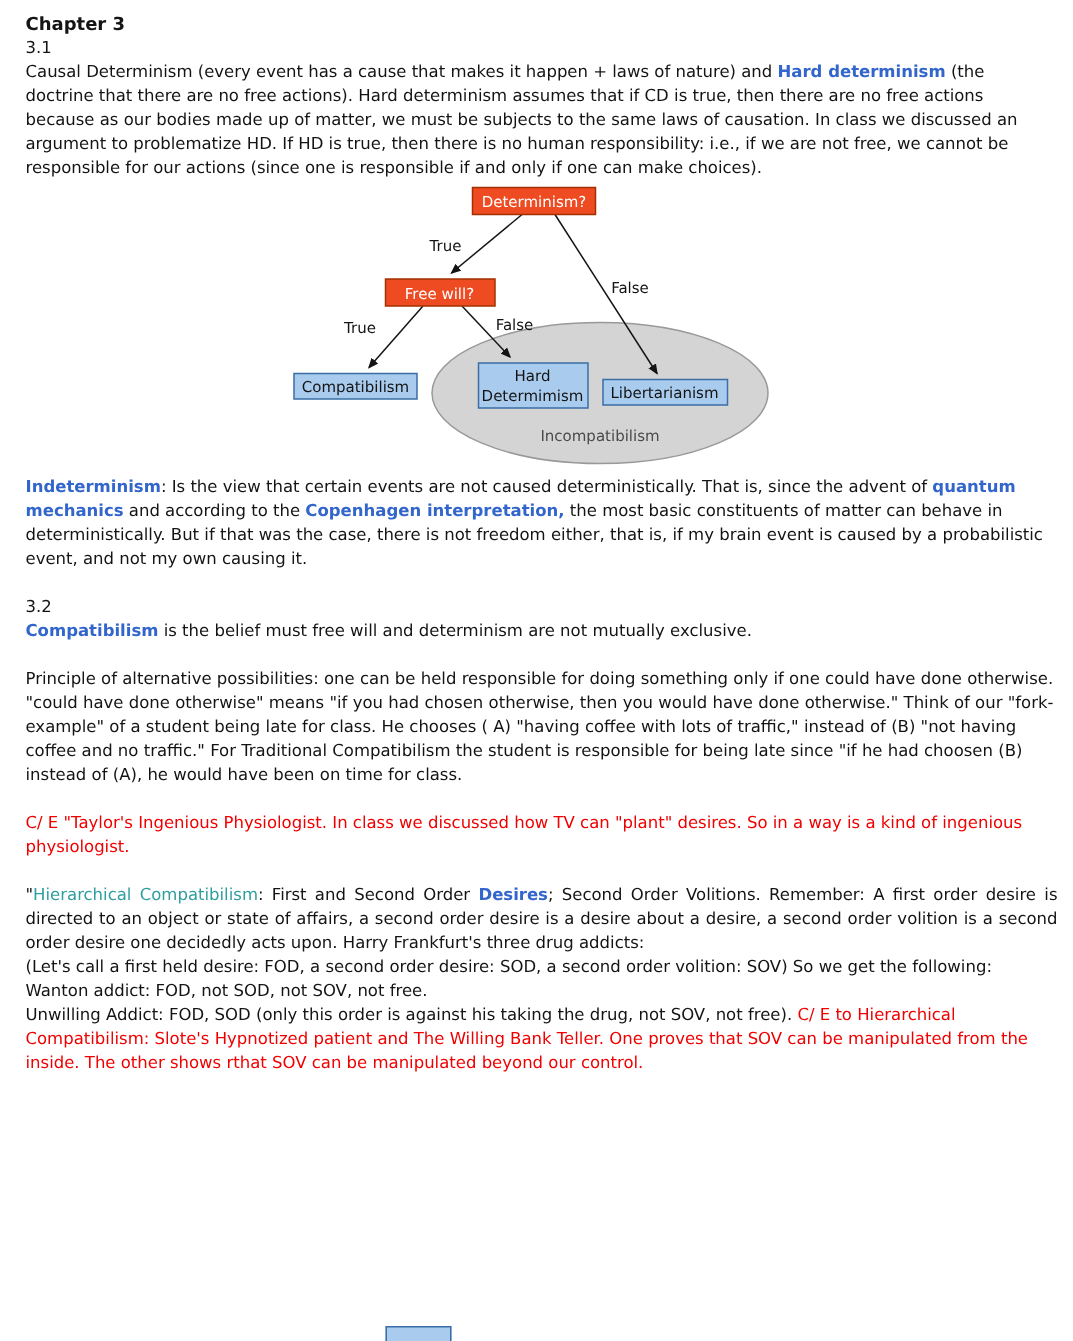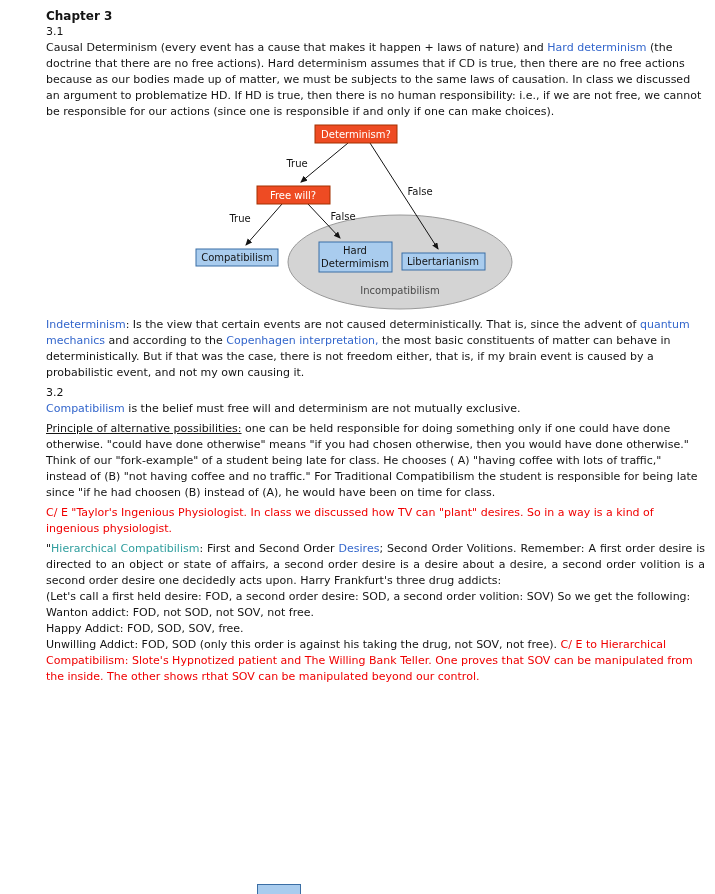--- a/index.html
+++ b/index.html
@@ -2,28 +2,28 @@
 <html style="--link: #3366cc; --red: #f00000; --teal: #2f9e9e; --q-fill: #ee4b23; --q-border: #a33000; --q-text: #ffffff; --a-fill: #a9ccee; --a-border: #3a6ea5; --group-fill: #d4d4d4; --group-border: #999999;"><head>
 <meta charset="utf-8">
 <style>
   html,body{margin:0;padding:0;}
   body{
     width:715px;height:894px;background:#ffffff;overflow:hidden;position:relative;
     font-family:"DejaVu Sans","Liberation Sans",sans-serif;
     font-size:11px;line-height:16px;color:#141414;
   }
   .doc{padding:8px 0 0 0;}
-  .b{padding:0 10px 0 46px;}
+  .b{padding:0 10px 0 17px;}
   .heading{font-weight:bold;font-size:12px;}
-  .gap{margin-top:4px;}
+  .gap{margin-top:16px;}
   .justify{text-align:justify;}
-  .s-link{color:var(--link);}
+  .s-link{color:var(--link);font-weight:bold;}
   .s-red{color:var(--red);}
   .s-teal{color:var(--teal);}
-  .s-u{text-decoration:underline;}
+  .s-u{}
   svg.diagram{display:block;margin:2px 0 0 0;}
   .q-box{fill:var(--q-fill);stroke:var(--q-border);stroke-width:1;}
   .a-box{fill:var(--a-fill);stroke:var(--a-border);stroke-width:1;}
   .grp{fill:var(--group-fill);stroke:var(--group-border);stroke-width:1;}
   .nlabel{font-size:10px;fill:#141414;}
   .nlabel-w{font-size:10px;fill:var(--q-text);}
   .elabel{font-size:10px;fill:#141414;}
   .glabel{font-size:10px;fill:#4a4a4a;}
   .edge{stroke:#141414;stroke-width:1;}
   .partial-box{
@@ -79,18 +79,17 @@
   </svg>
 
   <div class="b"><span class="s-link">Indeterminism</span><span>: Is the view that certain events are not caused deterministically. That is, since the advent of </span><span class="s-link">quantum mechanics</span><span> and according to the </span><span class="s-link">Copenhagen interpretation,</span><span> the most basic constituents of matter can behave in deterministically. But if that was the case, there is not freedom either, that is, if my brain event is caused by a probabilistic event, and not my own causing it.</span></div>
   <div class="b gap"><span>3.2</span></div>
   <div class="b"><span class="s-link">Compatibilism</span><span> is the belief must free will and determinism are not mutually exclusive.</span></div>
   <div class="b gap"><span class="s-u">Principle of alternative possibilities:</span><span>  one can be held responsible for doing something only if one could have done otherwise. "could have done otherwise" means "if you had chosen otherwise, then you would have done otherwise." Think of our "fork-example" of a student being late for class. He chooses ( A) "having coffee with lots of traffic," instead of (B) "not having coffee and no traffic." For Traditional Compatibilism the student is responsible for being late since "if he had choosen (B) instead of (A), he would have been on time for class.</span></div>
   <div class="b gap"><span class="s-red">C/ E "Taylor's Ingenious Physiologist. In class we discussed how TV can "plant" desires. So in a way is a kind of ingenious physiologist.</span></div>
   <div class="b gap justify"><span>"</span><span class="s-teal">Hierarchical Compatibilism</span><span>: First and Second Order </span><span class="s-link">Desires</span><span>; Second Order Volitions. Remember: A first order desire is directed to an object or state of affairs, a second order desire is a desire about a desire, a second order volition is a second order desire one decidedly acts upon. Harry Frankfurt's three drug addicts:</span></div>
   <div class="b"><span>(Let's call a first held desire: FOD, a second order desire: SOD, a second order volition: SOV) So we get the following:</span></div>
   <div class="b"><span>Wanton addict: FOD, not SOD, not SOV, not free.</span></div>
-  <div class="b"><span>Happy Addict: FOD, SOD, SOV, free.</span></div>
   <div class="b"><span>Unwilling Addict: FOD, SOD (only this order is against his taking the drug, not SOV, not free). </span><span class="s-red">C/ E to Hierarchical Compatibilism: Slote's Hypnotized patient and The Willing Bank Teller. One proves that SOV can be manipulated from the inside. The other shows rthat SOV can be manipulated beyond our control.</span></div>
 
 </div>
 
 <div class="partial-box"></div>
 
 </body></html>

